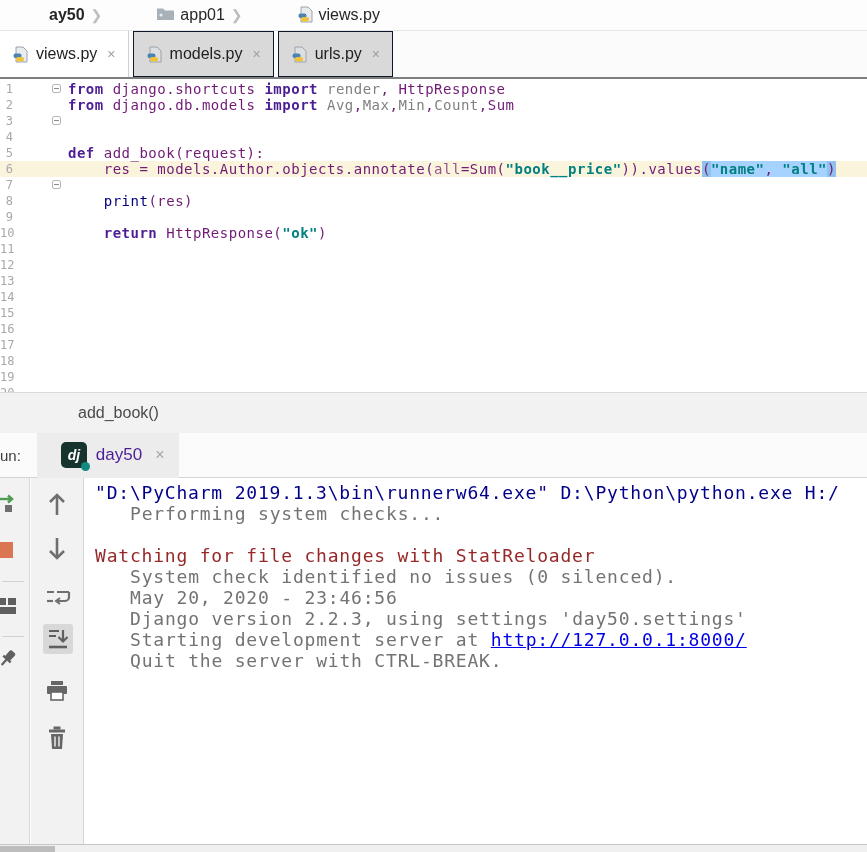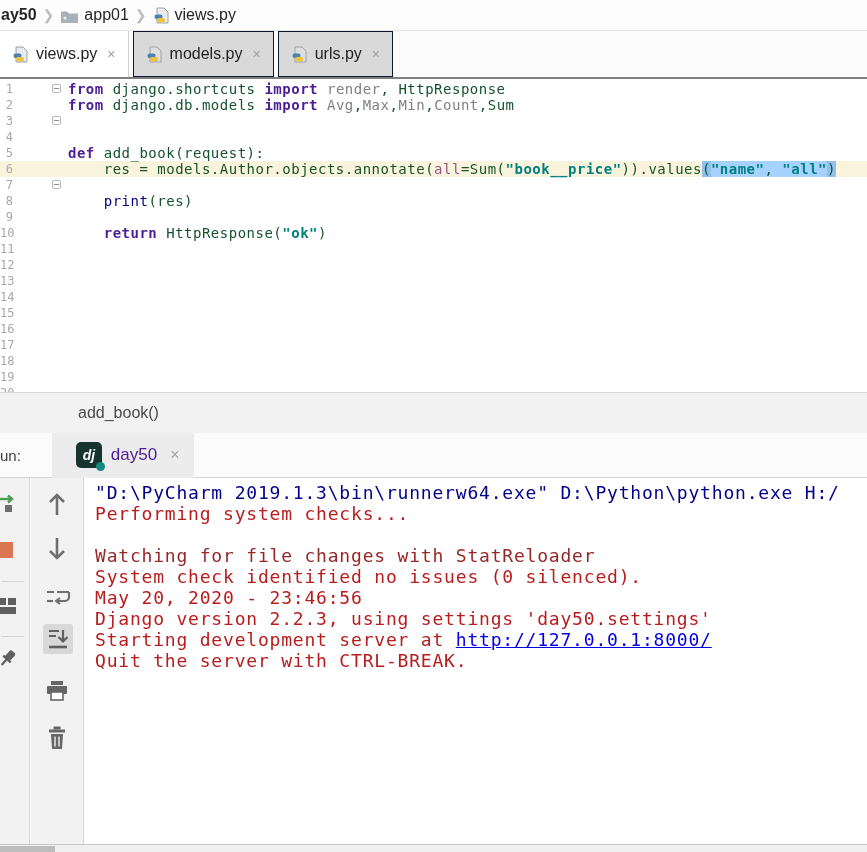--- a/index.html
+++ b/index.html
@@ -5,21 +5,21 @@
   * { margin:0; padding:0; box-sizing:border-box; }
   html,body { background:#fff; }
   .screen {
     position:relative; width:867px; height:852px; overflow:hidden;
     font-family:"Liberation Sans", sans-serif; background:#fff;
   }
   
   .breadcrumb { position:absolute; left:0; top:0; width:867px; height:31px;
     background:#FDFDFD; border-bottom:1px solid #E6E6E6;
     display:flex; align-items:center; font-size:16px; color:#262626; }
-  .breadcrumb .crumb { display:flex; align-items:flex-end; gap:5px; }
+  .breadcrumb .crumb { display:flex; align-items:flex-start; gap:5px;padding-left:48px; }
   .crumb-root { font-weight:bold; margin-left:1px; }
   .crumb-sep { color:#BDBDBD; margin:0 6px; font-size:14px; }
   
   .tabbar { position:absolute; left:0; top:31px; width:867px; height:48px;
     background:#FBFBFB; border-bottom:2px solid #7E7E7E; display:flex; }
   .tab { display:flex; align-items:center; gap:7px; padding:0 12px;
     font-size:16px; color:#1E1E1E; height:46px; }
   .tab.active { background:#FFFFFF; border-right:1px solid #D0D0D0; }
   .tab.inactive { background:#D9D9D9; border:1px solid #0f172a; margin-left:4px; }
   .tab .close { color:#9E9E9E; font-size:14px; margin-left:3px; cursor:default; }
@@ -31,36 +31,36 @@
   .code-line.hl { background:#FBF4DC; }
   .gutter { position:absolute; left:0; top:0; width:64px; height:320px; }
   .ln-row { height:16px; line-height:16px; position:relative; }
   .ln-num { position:absolute; left:0; width:13px; text-align:right;
     color:#A8A8A8; font-size:12px; letter-spacing:0; }
   .fold { position:absolute; left:52px; top:3px; width:9px; height:9px;
     border:1px solid #B8B8B8; background:#fff; border-radius:2px; }
   .fold::after { content:""; position:absolute; left:1px; right:1px; top:3px;
     height:1px; background:#8A8A8A; }
   .tok-kw { color:#4c1d95; font-weight:bold; }
-  .tok-pl { color:#14532d; }
+  .tok-pl { color:#701a75; }
   .tok-gray { color:#808080; }
   .tok-cm { color:#8C8C8C; font-style:italic; }
   .tok-str { color:#008080; font-weight:bold; }
   .tok-param { color:#94558D; }
   .tok-builtin { color:#000080; }
   .sel { background:#A6D2FF; }
   .paren { background:#8FC0EE; }
   
   .context-bar { position:absolute; left:0; top:392px; width:867px; height:41px;
     background:#F2F2F2; border-top:1px solid #DADADA; display:flex; align-items:center;text-align:center; }
   .context-label { margin-left:78px; font-size:16px; color:#4A4A4A; }
   
   .runbar { position:absolute; left:0; top:433px; width:867px; height:45px;
     background:#FBFBFB; border-bottom:1px solid #D4D4D4;
-    display:flex; align-items:center; font-size:15px; color:#3C3C3C;gap:15px; }
+    display:flex; align-items:center; font-size:15px; color:#3C3C3C; }
   .run-label { margin-left:0px; }
   .run-tab { margin-left:16px; height:45px; background:#ECECEC;
     display:flex; align-items:center; padding:0 14px 0 24px; gap:9px; }
   .dj-icon { position:relative; width:26px; height:26px; background:#16332E;
     border-radius:5px; color:#fff; font-weight:bold; font-style:italic;
     font-size:14px; display:flex; align-items:center; justify-content:center; }
   .dj-icon::after { content:""; position:absolute; right:-3px; bottom:-3px;
     width:9px; height:9px; border-radius:50%; background:#128A7F; }
   .run-tab-label { font-size:17px; color:#4c1d95; }
   .run-tab .close { color:#A5A5A5; font-size:16px; margin-left:4px; }
@@ -71,21 +71,21 @@
   .tool-col2 { position:absolute; left:31px; top:0; width:53px; height:366px;
     background:#F2F2F2; border-right:1px solid #D6D6D6; }
   .tbtn { position:absolute; display:flex; align-items:center; justify-content:center; }
   .tbtn.selected { background:#D8D8D8; border-radius:3px; }
   .col-divider { position:absolute; left:2px; width:22px; height:1px; background:#D2D2D2; }
   .console { position:absolute; left:85px; top:0; width:782px; height:366px;
     background:#fff; overflow:hidden; padding:4px 0 0 10px;
     font-family:"DejaVu Sans Mono", monospace; font-size:18px; letter-spacing:0.8px; }
   .console-line { height:21px; line-height:21px; white-space:pre; }
   .c-cmd { color:#00008B; }
-  .c-plain { color:#b91c1c; }
+  .c-plain { color:#737373;margin-left:35px; }
   .c-stderr { color:#962828; }
   .c-link { color:#0000E8; text-decoration:underline; cursor:pointer; }
   
   .bottom-strip { position:absolute; left:0; top:844px; width:867px; height:8px;
     background:#F0F0F0; border-top:1px solid #C6C6C6; }
   .hscroll-thumb { position:absolute; left:0; top:1px; width:55px; height:7px; background:#BDBDBD; }
   svg { display:block; }
 </style>
 </head>
 <body>

